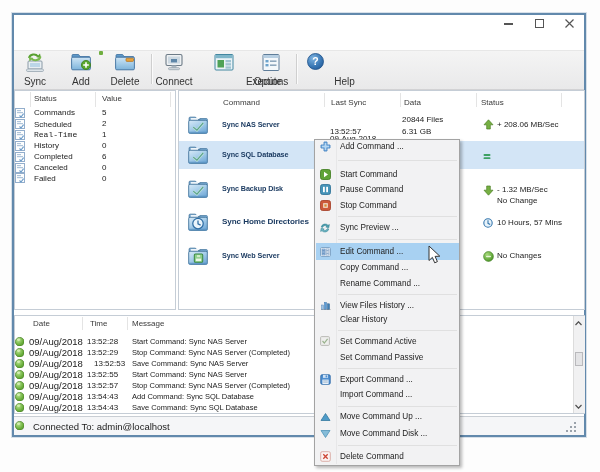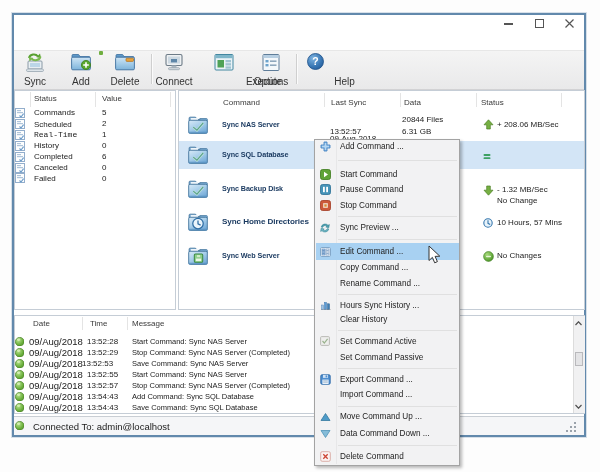--- a/index.html
+++ b/index.html
@@ -340,21 +340,21 @@
       <radialGradient id="o14.5358.8" cx="0.35" cy="0.3" r="0.95">
 <stop offset="0" stop-color="#b8e48e"></stop>
         <stop offset="0.55" stop-color="#6cb03e"></stop>
         <stop offset="1" stop-color="#47851f"></stop>
       </radialGradient>
     </defs>
 <circle cx="5" cy="5" r="4.6" fill="url(#o14.5358.8)" stroke="#417a1c" stroke-width="0.7"></circle>
 <ellipse cx="3.8" cy="2.9" rx="1.8" ry="1.2" fill="#d8f0b8" opacity="0.85"></ellipse>
   </svg>
 <div class="cell9" style="left:29px;top:357.5px;">09/Aug/2018</div>
-<div class="cell" style="left:82px;top:359.0px;">13:52:53</div>
+<div class="cell" style="left:94px;top:359.0px;">13:52:53</div>
 <div class="msg" style="left:132px;top:359.3px;">Save Command: Sync NAS Server</div>
 <svg class="abs" style="left:14.5px;top:369.8px" width="9.5" height="9.5" viewBox="0 0 10 10">
 <defs>
       <radialGradient id="o14.5369.8" cx="0.35" cy="0.3" r="0.95">
 <stop offset="0" stop-color="#b8e48e"></stop>
         <stop offset="0.55" stop-color="#6cb03e"></stop>
         <stop offset="1" stop-color="#47851f"></stop>
       </radialGradient>
     </defs>
 <circle cx="5" cy="5" r="4.6" fill="url(#o14.5369.8)" stroke="#417a1c" stroke-width="0.7"></circle>
@@ -468,21 +468,21 @@
   </svg>
 <div class="mi" style="top:247.0px;">Edit Command ...</div>
 <svg class="abs" style="left:319.5px;top:246.5px" width="11" height="10" viewBox="0 0 11 10">
 <rect x="0.6" y="0.6" width="9.8" height="8.8" rx="1" fill="#fdfdfd" stroke="#7aa0c4" stroke-width="1"></rect>
 <rect x="2" y="2" width="3" height="6" fill="#a8c8e8" stroke="#5b87b8" stroke-width="0.6"></rect>
 <rect x="6" y="2" width="3" height="6" fill="#fff" stroke="#5b87b8" stroke-width="0.6"></rect>
 <path d="M2.4,3.5 H4.6 M2.4,5 H4.6 M2.4,6.5 H4.6 M6.4,3.5 H8.6 M6.4,5 H8.6 M6.4,6.5 H8.6" stroke="#4a76a8" stroke-width="0.6"></path>
   </svg>
 <div class="mi" style="top:262.5px;">Copy Command ...</div>
 <div class="mi" style="top:278.5px;">Rename Command ...</div>
-<div class="mi" style="top:300.5px;">Hours Sync History ...</div>
+<div class="mi" style="top:300.5px;">View Files History ...</div>
 <svg class="abs" style="left:319.5px;top:300.0px" width="11" height="10" viewBox="0 0 11 10">
 <path d="M1,9.5 H10.5" stroke="#9a9a9a" stroke-width="0.8"></path>
 <rect x="1.5" y="5" width="2" height="4.2" fill="#9ec4e4" stroke="#5b87b8" stroke-width="0.5"></rect>
 <rect x="4.5" y="2.5" width="2" height="6.7" fill="#5b9bd5" stroke="#3a74ac" stroke-width="0.5"></rect>
 <rect x="7.5" y="3.8" width="2" height="5.4" fill="#3f7fb4" stroke="#2c618f" stroke-width="0.5"></rect>
   </svg>
 <div class="mi" style="top:315.0px;">Clear History</div>
 <div class="mi" style="top:336.5px;">Set Command Active</div>
 <svg class="abs" style="left:319.5px;top:336.0px" width="10" height="10" viewBox="0 0 10 10">
 <rect x="0.6" y="0.6" width="8.8" height="8.8" rx="1" fill="#eeeeec" stroke="#b5b5b0" stroke-width="0.9"></rect>
@@ -495,21 +495,21 @@
 <rect x="3" y="0.9" width="5" height="3" fill="#cfe2f4"></rect>
     <rect x="5.6" y="1.4" width="1.6" height="2" fill="#4f8fd0"></rect>
 <rect x="2.4" y="5.6" width="6.2" height="4.4" fill="#e8f0f8"></rect>
 <path d="M3.2,6.8 H7.8 M3.2,8.2 H7.8" stroke="#90aec8" stroke-width="0.7"></path>
   </svg>
 <div class="mi" style="top:390.0px;">Import Command ...</div>
 <div class="mi" style="top:412.0px;">Move Command Up ...</div>
 <svg class="abs" style="left:319.5px;top:411.5px" width="11" height="10" viewBox="0 0 11 10">
 <polygon points="5.5,1.5 10,8.5 1,8.5" fill="#4f9bc8" stroke="#33789f" stroke-width="0.8"></polygon>
   </svg>
-<div class="mi" style="top:429.0px;">Data Command Down ...</div>
+<div class="mi" style="top:429.0px;">Move Command Disk ...</div>
 <svg class="abs" style="left:319.5px;top:428.5px" width="11" height="10" viewBox="0 0 11 10">
 <polygon points="1,1.5 10,1.5 5.5,8.5" fill="#85bcd8" stroke="#4f93b8" stroke-width="0.8"></polygon>
   </svg>
 <div class="mi" style="top:451.5px;">Delete Command</div>
 <svg class="abs" style="left:319.5px;top:450.5px" width="11" height="11" viewBox="0 0 11 11">
 <rect x="0.7" y="0.7" width="9.6" height="9.6" rx="1.5" fill="#fbf3f2" stroke="#d8a8a0" stroke-width="0.9"></rect>
 <path d="M3.3,3.3 L7.7,7.7 M7.7,3.3 L3.3,7.7" stroke="#cc4433" stroke-width="1.3"></path>
   </svg>
 <div class="msep" style="top:160px;"></div>
 <div class="msep" style="top:216px;"></div>

